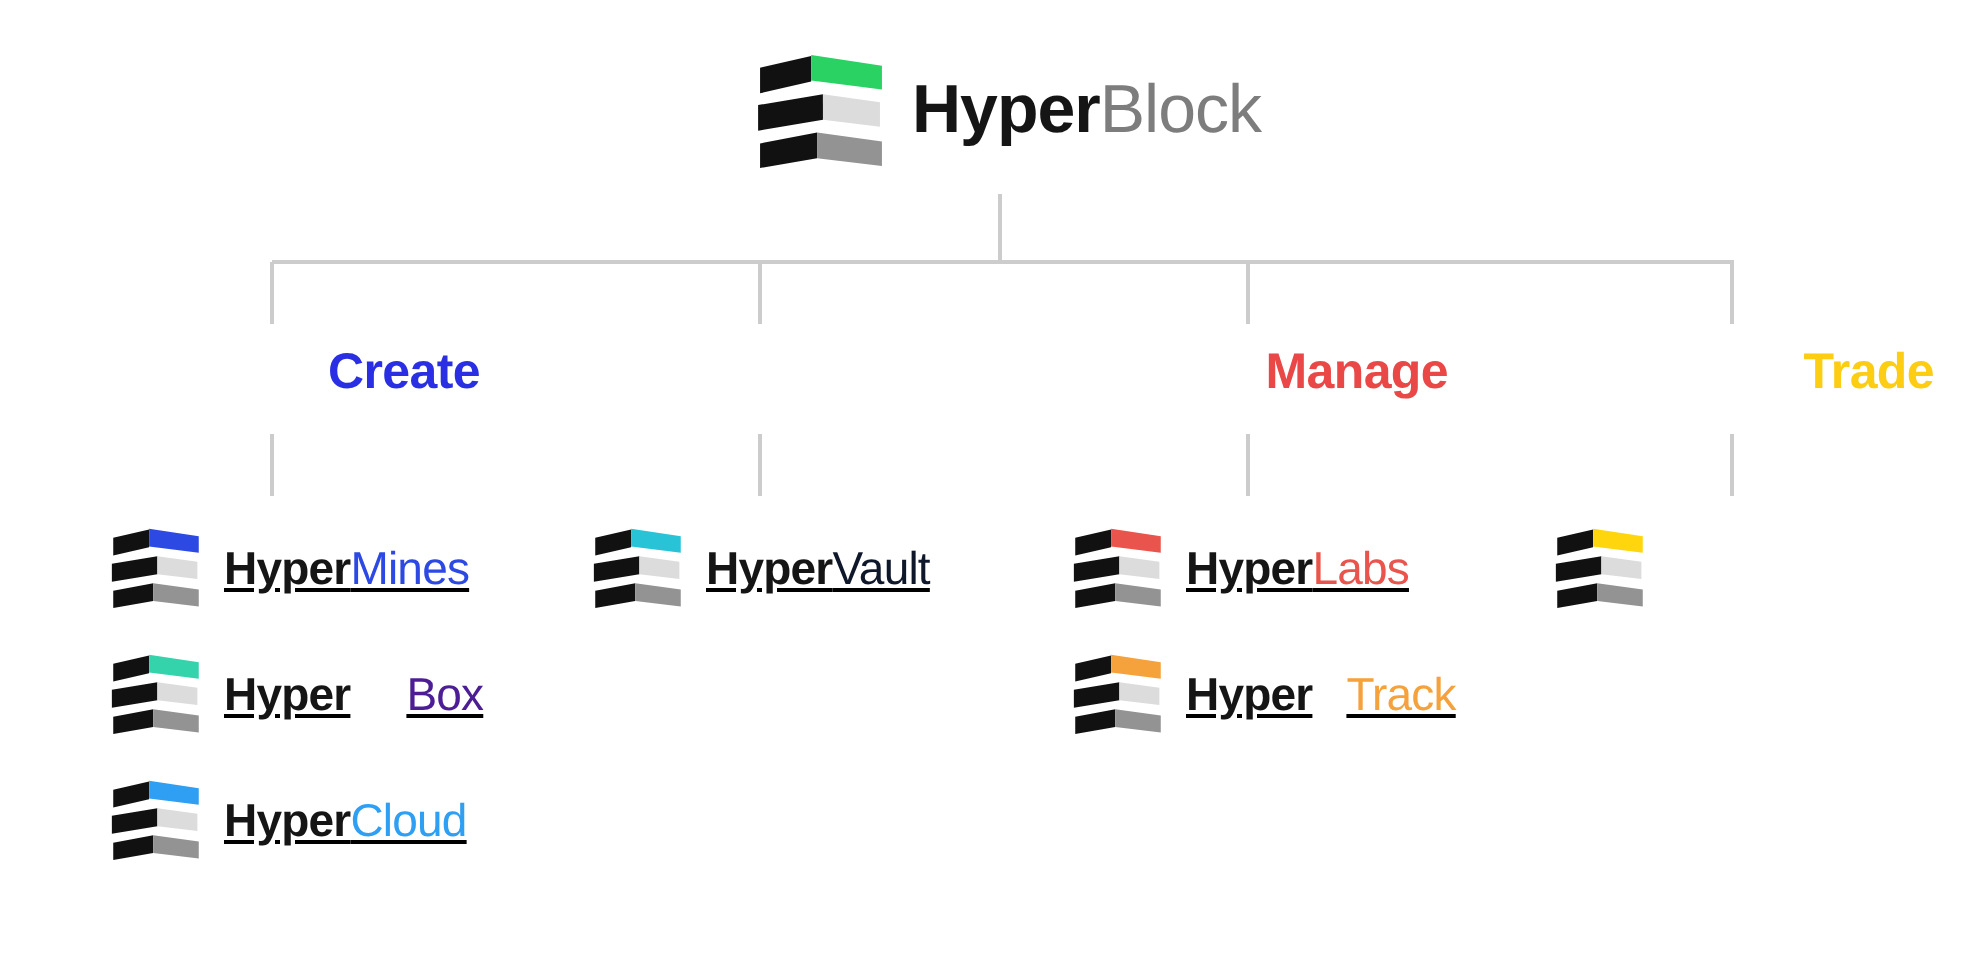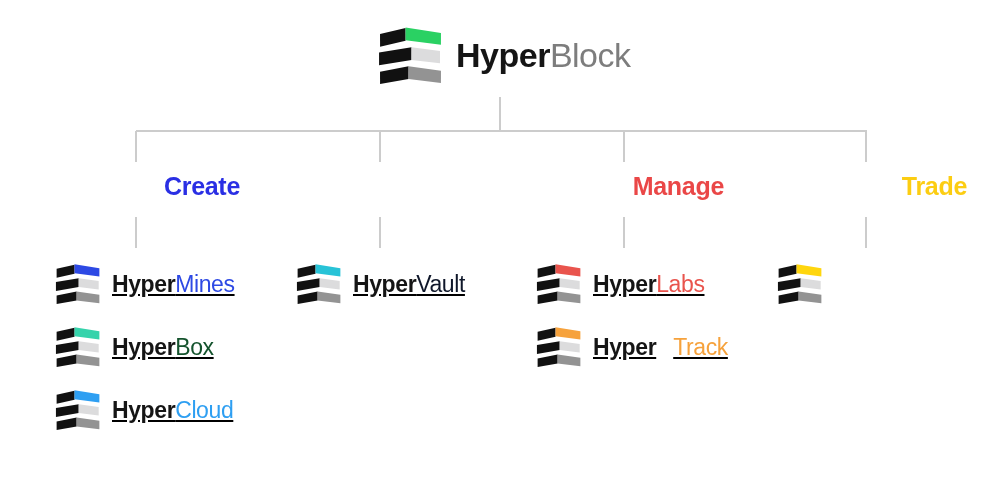--- a/index.html
+++ b/index.html
@@ -72,21 +72,21 @@
     </div>
     <div class="item">
       <svg viewBox="0 0 66 58">
         <polygon points="2,7 28,1 28,14 2,20" fill="#111111"></polygon>
         <polygon points="28,0.5 64,6 64,18 28,13.5" fill="#35d3ab"></polygon>
         <polygon points="1,26 34,20.5 34,33.5 1,39" fill="#111111"></polygon>
         <polygon points="34,20.5 63,24.5 63,37 34,33.5" fill="#dcdcdd"></polygon>
         <polygon points="2,45.5 31,40 31,53 2,58" fill="#111111"></polygon>
         <polygon points="31,40 64,44.5 64,57 31,53" fill="#939393"></polygon>
       </svg>
-      <div class="word"><b style="color: rgb(21, 21, 21);">Hyper</b><span style="color: #14532d;">Box</span></div>
+      <div class="word"><b style="color: rgb(21, 21, 21);">Hyper</b><span style="color: #4c1d95; margin-left: 28px;">Box</span></div>
     </div>
     <div class="item">
       <svg viewBox="0 0 66 58">
         <polygon points="2,7 28,1 28,14 2,20" fill="#111111"></polygon>
         <polygon points="28,0.5 64,6 64,18 28,13.5" fill="#2e9ff2"></polygon>
         <polygon points="1,26 34,20.5 34,33.5 1,39" fill="#111111"></polygon>
         <polygon points="34,20.5 63,24.5 63,37 34,33.5" fill="#dcdcdd"></polygon>
         <polygon points="2,45.5 31,40 31,53 2,58" fill="#111111"></polygon>
         <polygon points="31,40 64,44.5 64,57 31,53" fill="#939393"></polygon>
       </svg>

